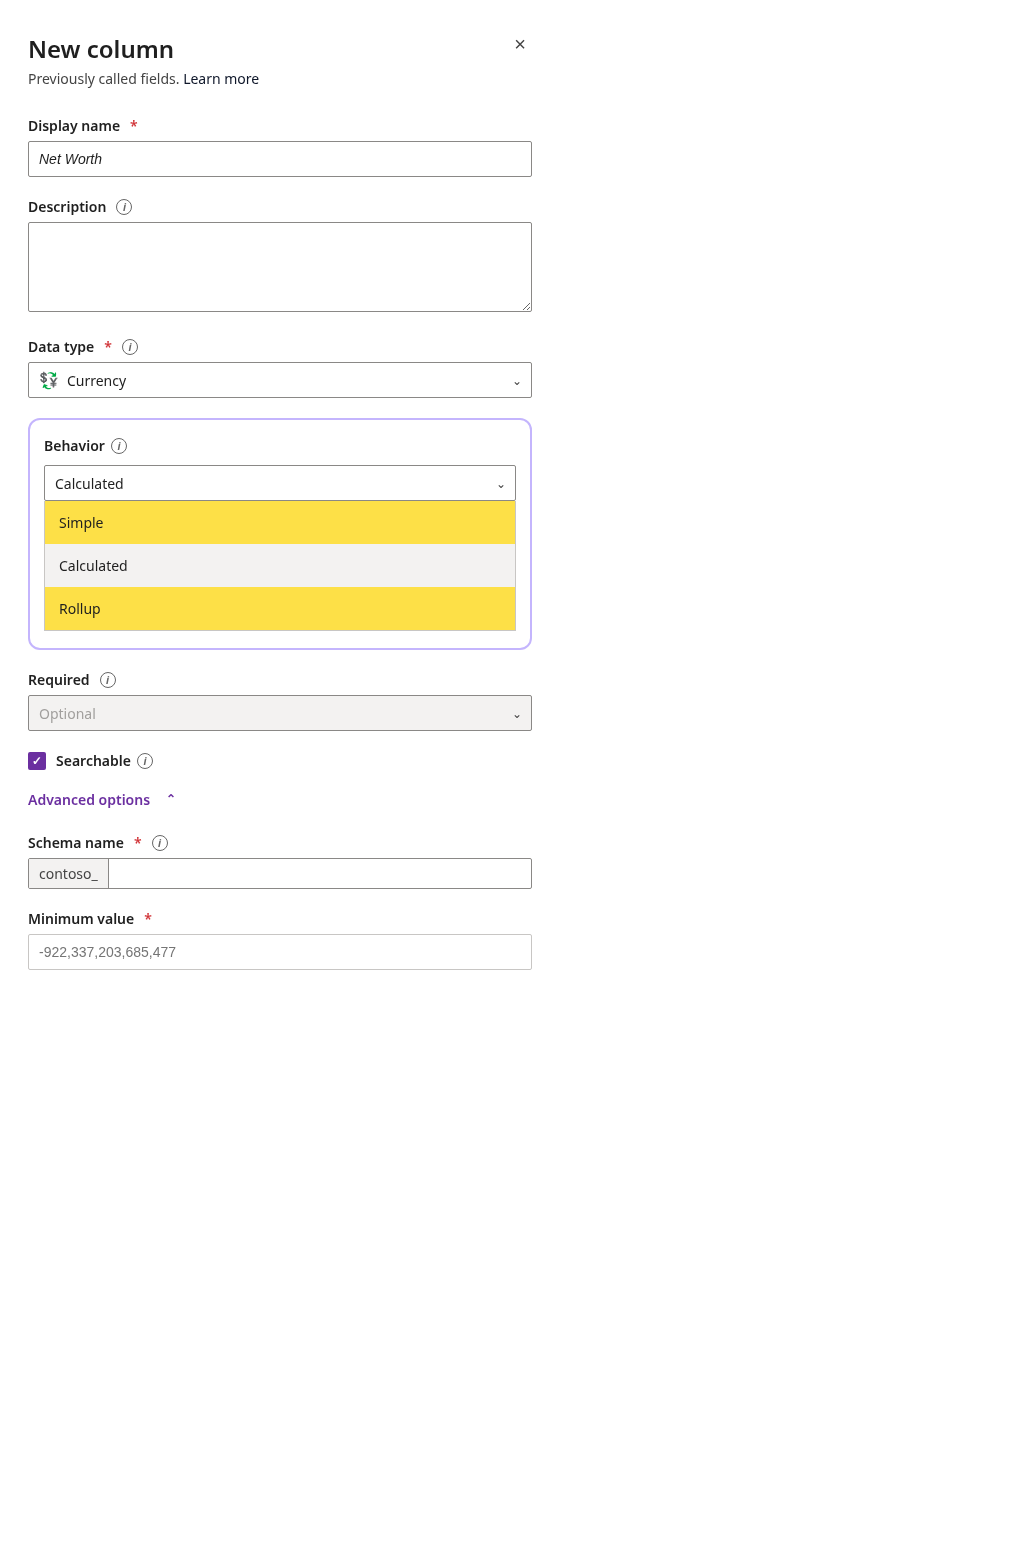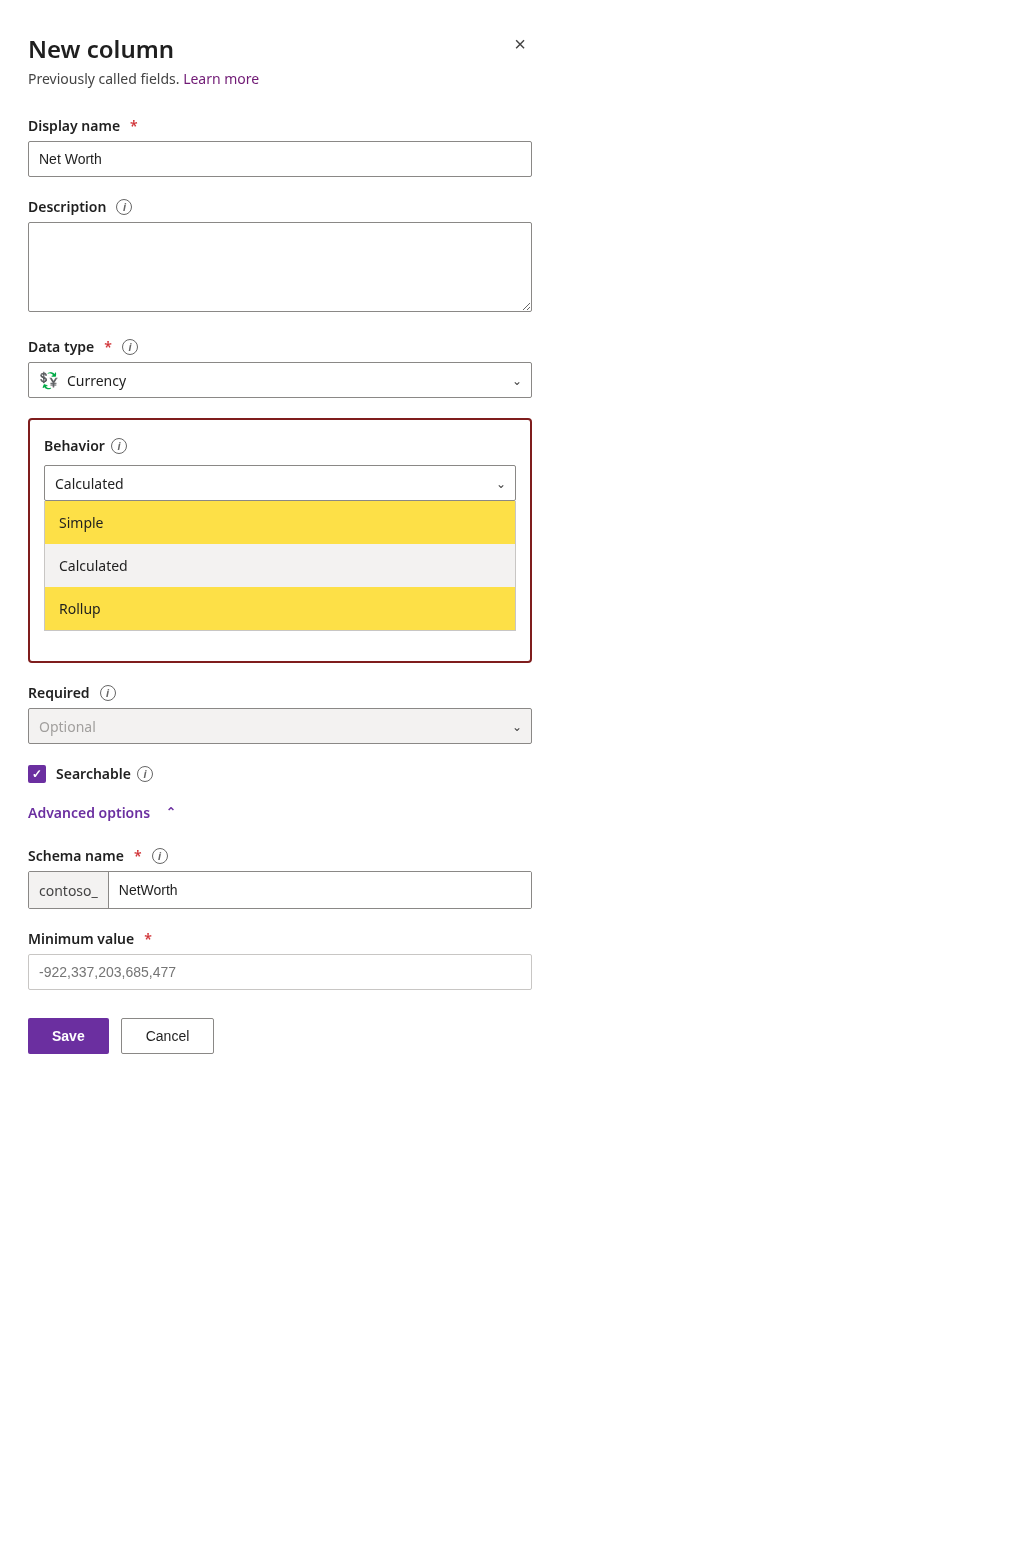--- a/index.html
+++ b/index.html
@@ -20,21 +20,21 @@
       font-weight: 600;
       color: #1f1f1f;
       margin-bottom: 4px;
     }
     .panel-subtitle {
       font-size: 14px;
       color: #444;
       margin-bottom: 28px;
     }
     .panel-subtitle a {
-      color: #701a75;
+      color: #0f172a;
       text-decoration: none;
     }
     .close-btn {
       position: absolute;
       top: 28px;
       right: 24px;
       background: none;
       border: none;
       font-size: 20px;
       cursor: pointer;
@@ -76,20 +76,21 @@
     }
     .text-input {
       width: 100%;
       height: 36px;
       border: 1px solid #8a8886;
       border-radius: 2px;
       padding: 0 10px;
       font-size: 14px;
       color: #1f1f1f;
       outline: none;
+      font-style: italic;
     }
     .textarea-input {
       width: 100%;
       height: 90px;
       border: 1px solid #8a8886;
       border-radius: 2px;
       padding: 8px 10px;
       font-size: 14px;
       color: #1f1f1f;
       resize: vertical;
@@ -125,23 +126,23 @@
       font-size: 12px;
       color: #444;
       pointer-events: none;
     }
     .currency-icon {
       font-size: 16px;
     }
 
     
     .behavior-section {
-      border: 2px solid #7f1d1d;
-      border-radius: 4px;
-      padding: 16px 14px 14px 14px;
+      border: 2px solid #c4b5fd;
+      border-radius: 12px;
+      padding: 16px 14px 1px 14px;
       margin-bottom: 20px;
       position: relative;
     }
     .behavior-label {
       font-size: 14px;
       font-weight: 600;
       color: #1f1f1f;
       margin-bottom: 10px;
       display: flex;
       align-items: center;
@@ -397,29 +398,24 @@
   </div>
 
   <div class="field-group">
     <div class="field-label">
       <span>Schema name</span>
       <span class="required-star">*</span>
       <span class="info-icon">i</span>
     </div>
     <div class="schema-name-row">
       <div class="schema-prefix">contoso_</div>
-      <input type="text" class="schema-input" value="NetWorth" style="">
     </div>
   </div>
 
   <div class="field-group">
     <div class="field-label">
       <span>Minimum value</span>
       <span class="required-star">*</span>
     </div>
     <input type="text" class="min-value-input" placeholder="-922,337,203,685,477" style="">
   </div>
 
-  <div class="button-row">
-    <button class="btn-save">Save</button>
-    <button class="btn-cancel">Cancel</button>
-  </div>
 </div>
 
 </body></html>

